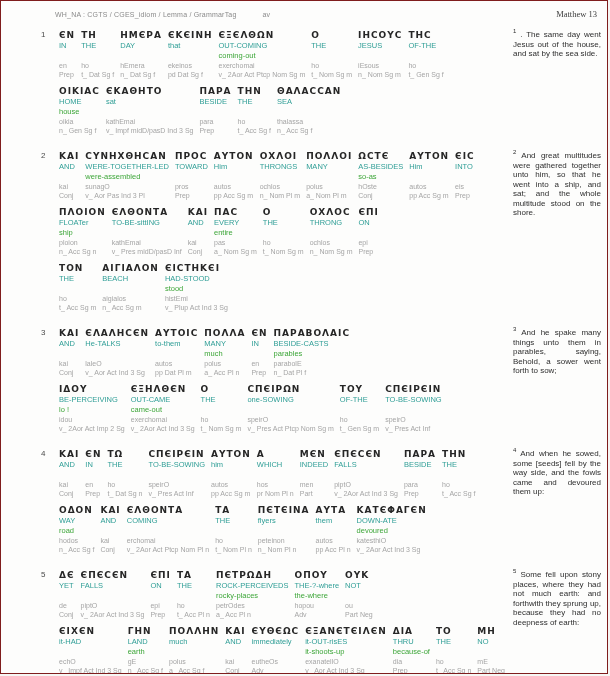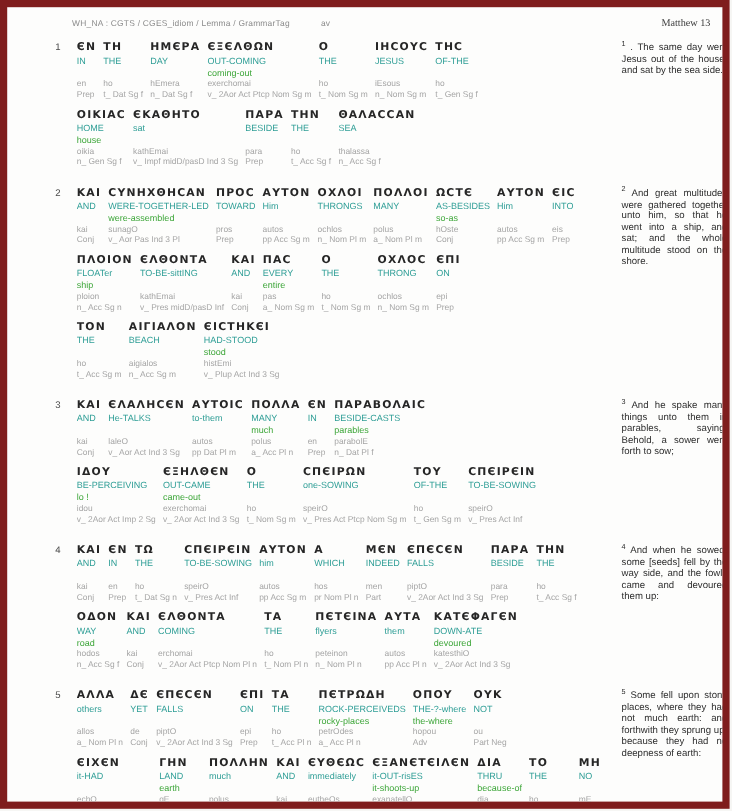--- a/index.html
+++ b/index.html
@@ -1,21 +1,21 @@
 <!DOCTYPE html>
 <html><head>
 <meta charset="utf-8">
 <style>
   html,body{margin:0;padding:0;}
   body{
     width:610px;height:676px;overflow:hidden;background:#f6f6f4;
     font-family:"Liberation Sans",sans-serif;
   }
   .page{
-    width:608px;height:674px;background:#fdfdfc;border:6px solid #7f1d1d;
+    width:608px;height:674px;background:#fdfdfc;border:1px solid #7f1d1d;
     box-sizing:border-box;padding:8px 4px 0 40px;overflow:hidden;position:relative;
   }
   .hdr{display:flex;align-items:baseline;font-size:7px;color:#8a8a8a;margin-bottom:10px;padding-left:14px;}
   .hdr .hdr-left{letter-spacing:0.2px;}
   .hdr .hdr-av{margin-left:26px;}
   .hdr .hdr-right{margin-left:auto;margin-right:6px;color:#3c3c3c;font-size:8.5px;font-family:"Liberation Serif",serif;}
   .verse-group{
     display:grid;grid-template-columns:15px 451px 88px;column-gap:3px;
     margin-bottom:9px;align-items:start;
   }
@@ -66,20 +66,27 @@
               <div class="tag">t_ Dat Sg f</div>
             </div>
             <div class="word">
               <div class="greek">ΗΜЄΡΑ</div>
               <div class="gloss">DAY</div>
               <div class="idiom">&nbsp;</div>
               <div class="lemma">hEmera</div>
               <div class="tag">n_ Dat Sg f</div>
             </div>
             <div class="word">
+              <div class="greek">ЄΚЄΙΝΗ</div>
+              <div class="gloss">that</div>
+              <div class="idiom">&nbsp;</div>
+              <div class="lemma">ekeinos</div>
+              <div class="tag">pd Dat Sg f</div>
+            </div>
+            <div class="word">
               <div class="greek">ЄΞЄΛΘΩΝ</div>
               <div class="gloss">OUT-COMING</div>
               <div class="idiom">coming-out</div>
               <div class="lemma">exerchomai</div>
               <div class="tag">v_ 2Aor Act Ptcp Nom Sg m</div>
             </div>
             <div class="word">
               <div class="greek">Ο</div>
               <div class="gloss">THE</div>
               <div class="idiom">&nbsp;</div>
@@ -506,27 +513,20 @@
               <div class="tag">v_ 2Aor Act Ind 3 Sg</div>
             </div>
           </div>
         </div>
         <div class="kjv"><sup>4</sup> And when he sowed, some [seeds] fell by the way side, and the fowls came and devoured them up:</div>
       </div>
       <div class="verse-group">
         <div class="vnum">5</div>
         <div class="interlinear">
           <div class="row">
-            <div class="word">
-              <div class="greek">ΑΛΛΑ</div>
-              <div class="gloss">others</div>
-              <div class="idiom">&nbsp;</div>
-              <div class="lemma">allos</div>
-              <div class="tag">a_ Nom Pl n</div>
-            </div>
             <div class="word">
               <div class="greek">ΔЄ</div>
               <div class="gloss">YET</div>
               <div class="idiom">&nbsp;</div>
               <div class="lemma">de</div>
               <div class="tag">Conj</div>
             </div>
             <div class="word">
               <div class="greek">ЄΠЄϹЄΝ</div>
               <div class="gloss">FALLS</div>

